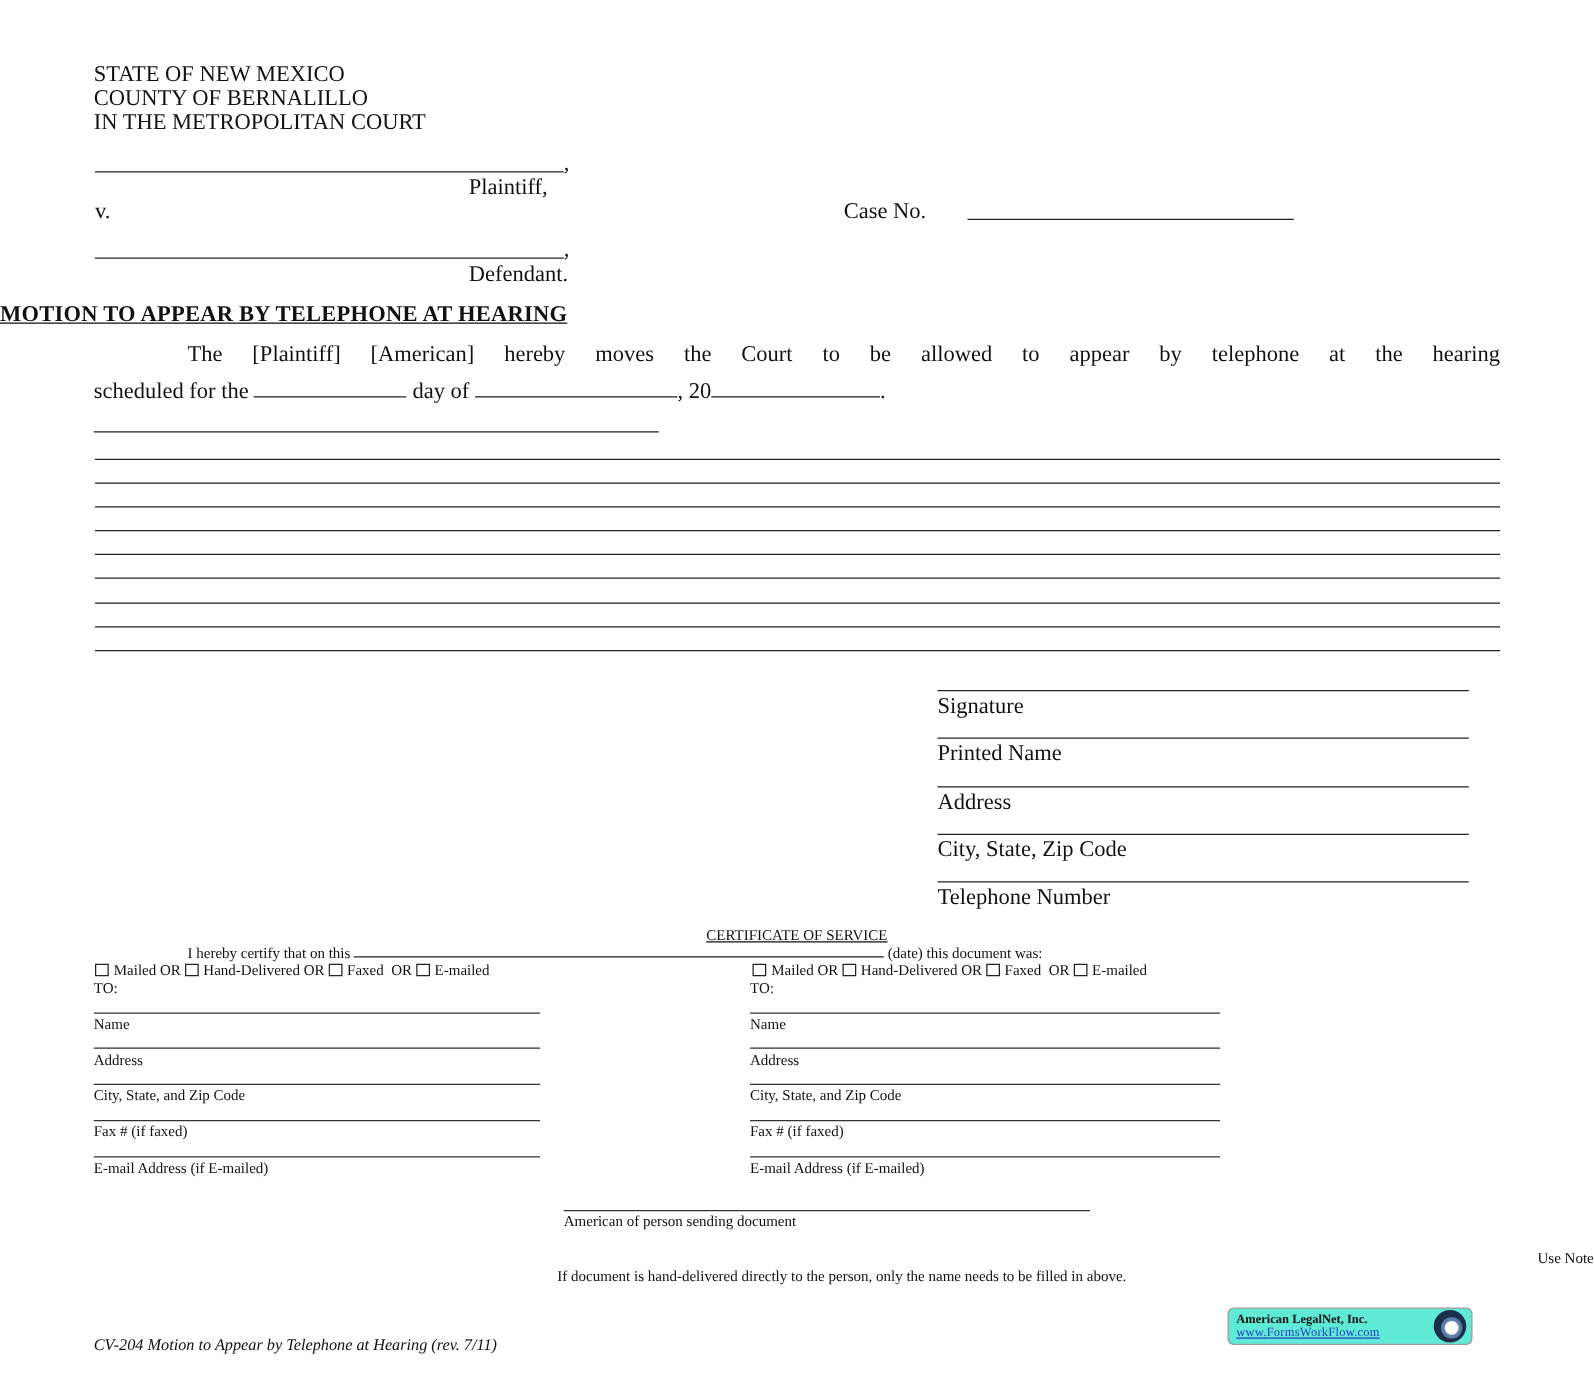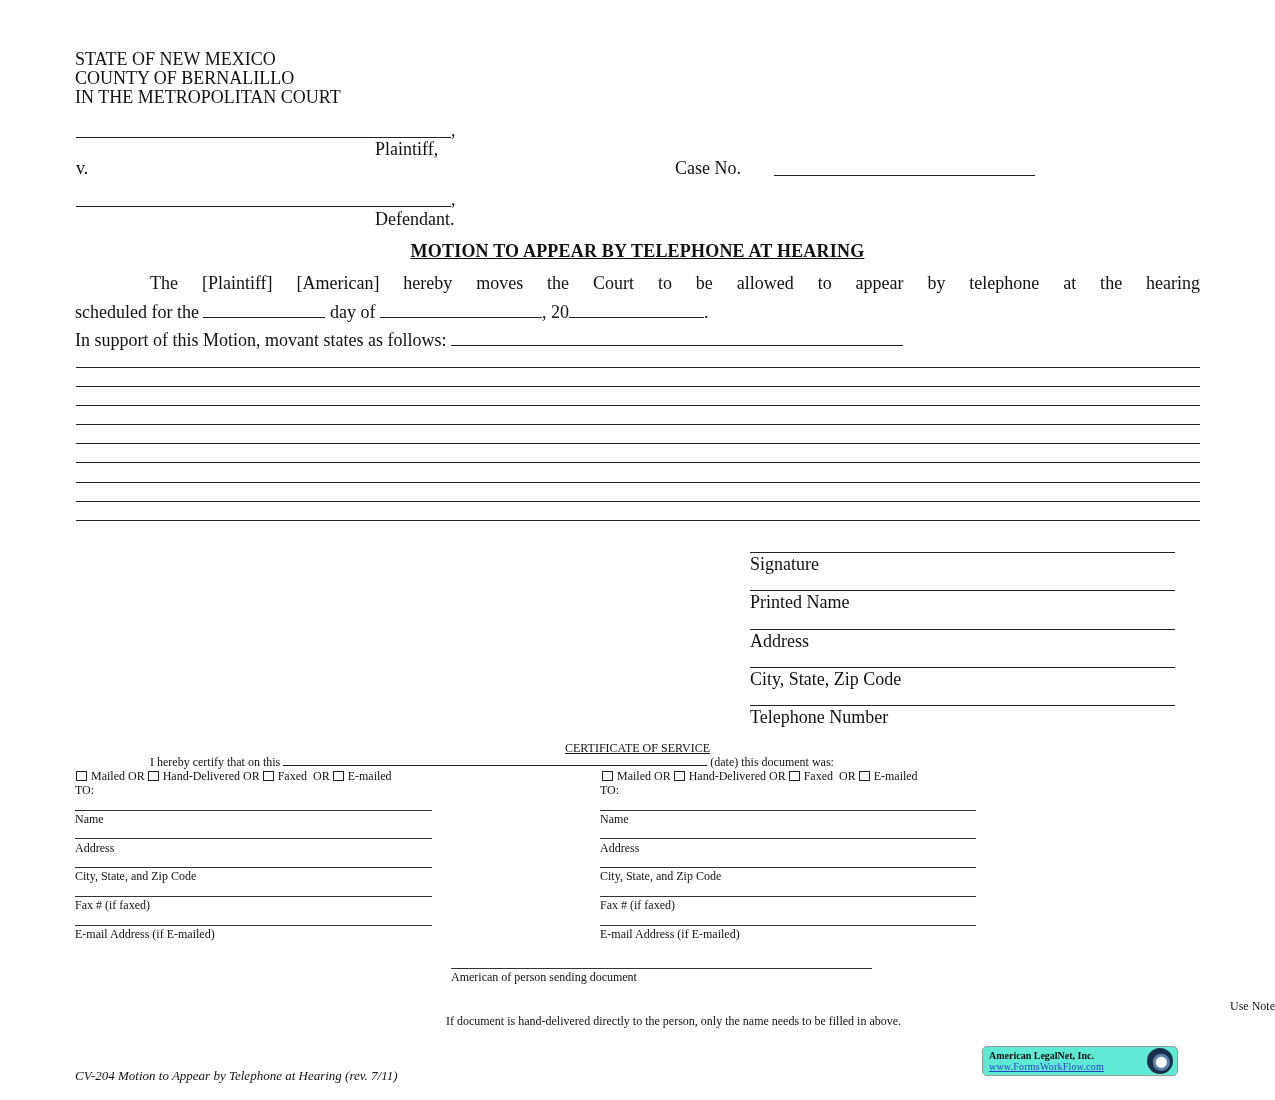--- a/index.html
+++ b/index.html
@@ -34,33 +34,32 @@
 <div class="abs t18" style="left:375px; top:140px;">Plaintiff,</div>
 <div class="abs t18" style="left:76px; top:159px;">v.</div>
 
 <div class="abs t18" style="left:675px; top:159px;">Case No.</div>
 <div class="rule" style="left:774px; top:175px; width:261px;"></div>
 
 <div class="rule" style="left:76px; top:206px; width:375px;"></div>
 <div class="abs t18" style="left:451px; top:190px;">,</div>
 <div class="abs t18" style="left:375px; top:210px;">Defendant.</div>
 
-<div class="abs title" style="left:0; width:1275px; text-align:center; top:241px;">MOTION TO APPEAR BY TELEPHONE AT HEARING</div>
+<div class="abs title" style="left:0; width:1275px; text-align:left; top:241px;">MOTION TO APPEAR BY TELEPHONE AT HEARING</div>
 
 <div class="abs t18" style="left:150px; top:274px; width:1050px; white-space:nowrap; text-align:justify; text-align-last:justify;">The [Plaintiff]  [American] hereby moves the Court to be allowed to appear by telephone at the hearing</div>
 
 <div class="abs t18" style="left:75px; top:303px;">
   <span>scheduled for the</span>
   <span class="blank" style="width:122px;"></span>
   <span>day of</span>
   <span class="blank" style="width:162px;"></span><span>, 20</span><span class="blank" style="width:135px;"></span><span>.</span>
 </div>
 
 <div class="abs t18" style="left:75px; top:331px;">
-  <span>In support of this Motion, movant states as follows:</span>
   <span class="blank" style="width:452px;"></span>
 </div>
 
 <div class="rule" style="left:76px; top:367px; width:1124px;"></div>
 <div class="rule" style="left:76px; top:386px; width:1124px;"></div>
 <div class="rule" style="left:76px; top:405px; width:1124px;"></div>
 <div class="rule" style="left:76px; top:424px; width:1124px;"></div>
 <div class="rule" style="left:76px; top:443px; width:1124px;"></div>
 <div class="rule" style="left:76px; top:462px; width:1124px;"></div>
 <div class="rule" style="left:76px; top:482px; width:1124px;"></div>

